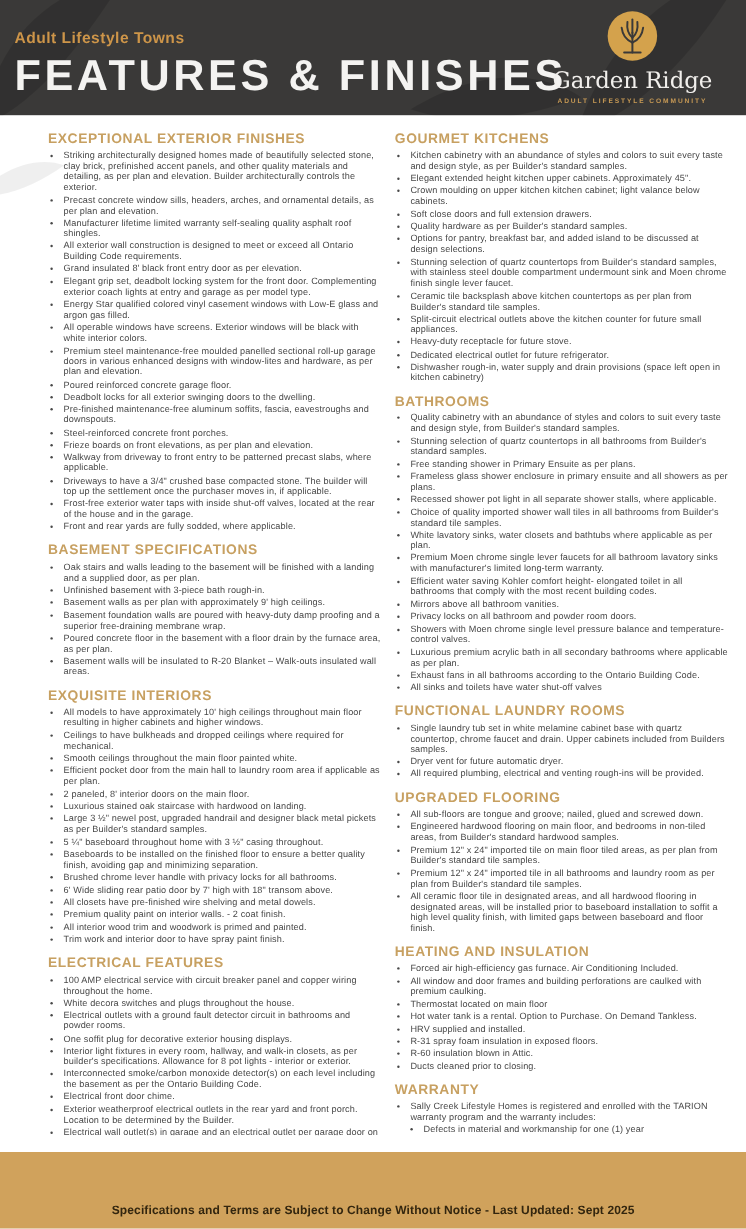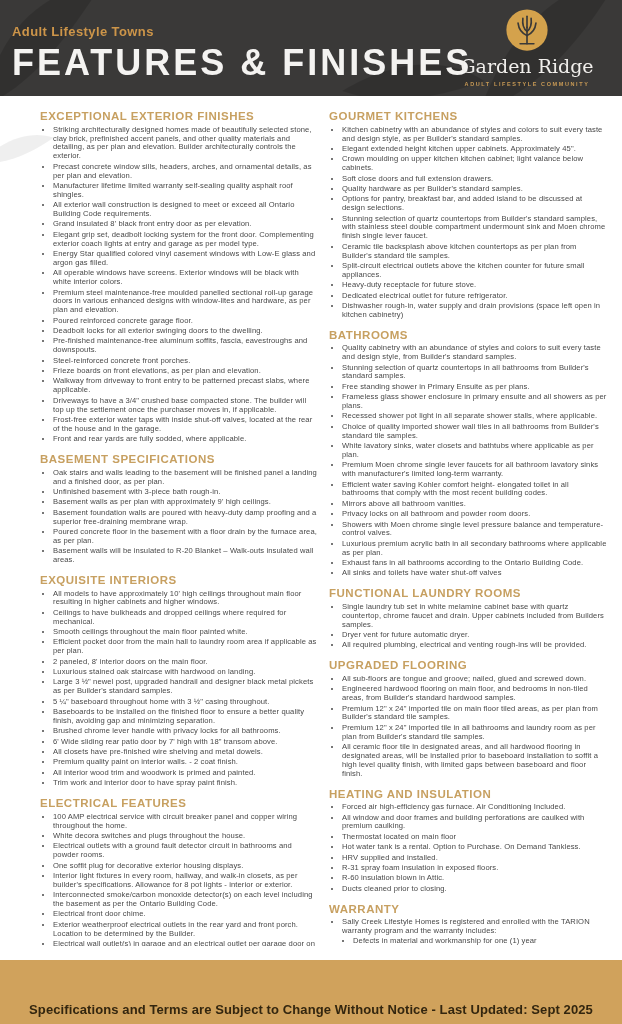--- a/index.html
+++ b/index.html
@@ -47,21 +47,21 @@
     letter-spacing:.1px;
   }
   ul.subs{list-style:disc;padding-left:11px;margin-top:1px;}
   ul.subs li{margin-bottom:1px;}
   
   .footer{
     position:absolute;left:0;right:0;bottom:0;height:64px;background:#d0a25c;
     display:flex;align-items:center;justify-content:center;
   }
   .footer-note{
-    color:#33260f;font-size:13px;font-weight:bold;letter-spacing:.1px;margin-top:35px;
+    color:#33260f;font-size:10px;font-weight:bold;letter-spacing:.1px;margin-top:35px;
   }
 </style>
 </head>
 <body>
 
 <div class="page">
 
   <div class="masthead">
     <svg class="leaf" style="left:-30px;top:-20px" width="140" height="140" viewBox="0 0 100 100">
       <path d="M10 90 C 20 30, 60 5, 95 2 C 70 40, 45 75, 10 90 Z" fill="#000"></path>
@@ -122,21 +122,21 @@
             <li>Frieze boards on front elevations, as per plan and elevation.</li>
             <li>Walkway from driveway to front entry to be patterned precast slabs, where applicable.</li>
             <li>Driveways to have a 3/4" crushed base compacted stone. The builder will top up the settlement once the purchaser moves in, if applicable.</li>
             <li>Frost-free exterior water taps with inside shut-off valves, located at the rear of the house and in the garage.</li>
             <li>Front and rear yards are fully sodded, where applicable.</li>
           </ul>
         </section>
         <section>
           <h2 class="sec-title">BASEMENT SPECIFICATIONS</h2>
           <ul>
-            <li>Oak stairs and walls leading to the basement will be finished panel a landing and a finished door, as per plan.</li>
+            <li>Oak stairs and walls leading to the basement will be finished with a landing and a supplied door, as per plan.</li>
             <li>Unfinished basement with 3-piece bath rough-in.</li>
             <li>Basement walls as per plan with approximately 9' high ceilings.</li>
             <li>Basement foundation walls are poured with heavy-duty damp proofing and a superior free-draining membrane wrap.</li>
             <li>Poured concrete floor in the basement with a floor drain by the furnace area, as per plan.</li>
             <li>Basement walls will be insulated to R-20 Blanket – Walk-outs insulated wall areas.</li>
           </ul>
         </section>
         <section>
           <h2 class="sec-title">EXQUISITE INTERIORS</h2>
           <ul>

